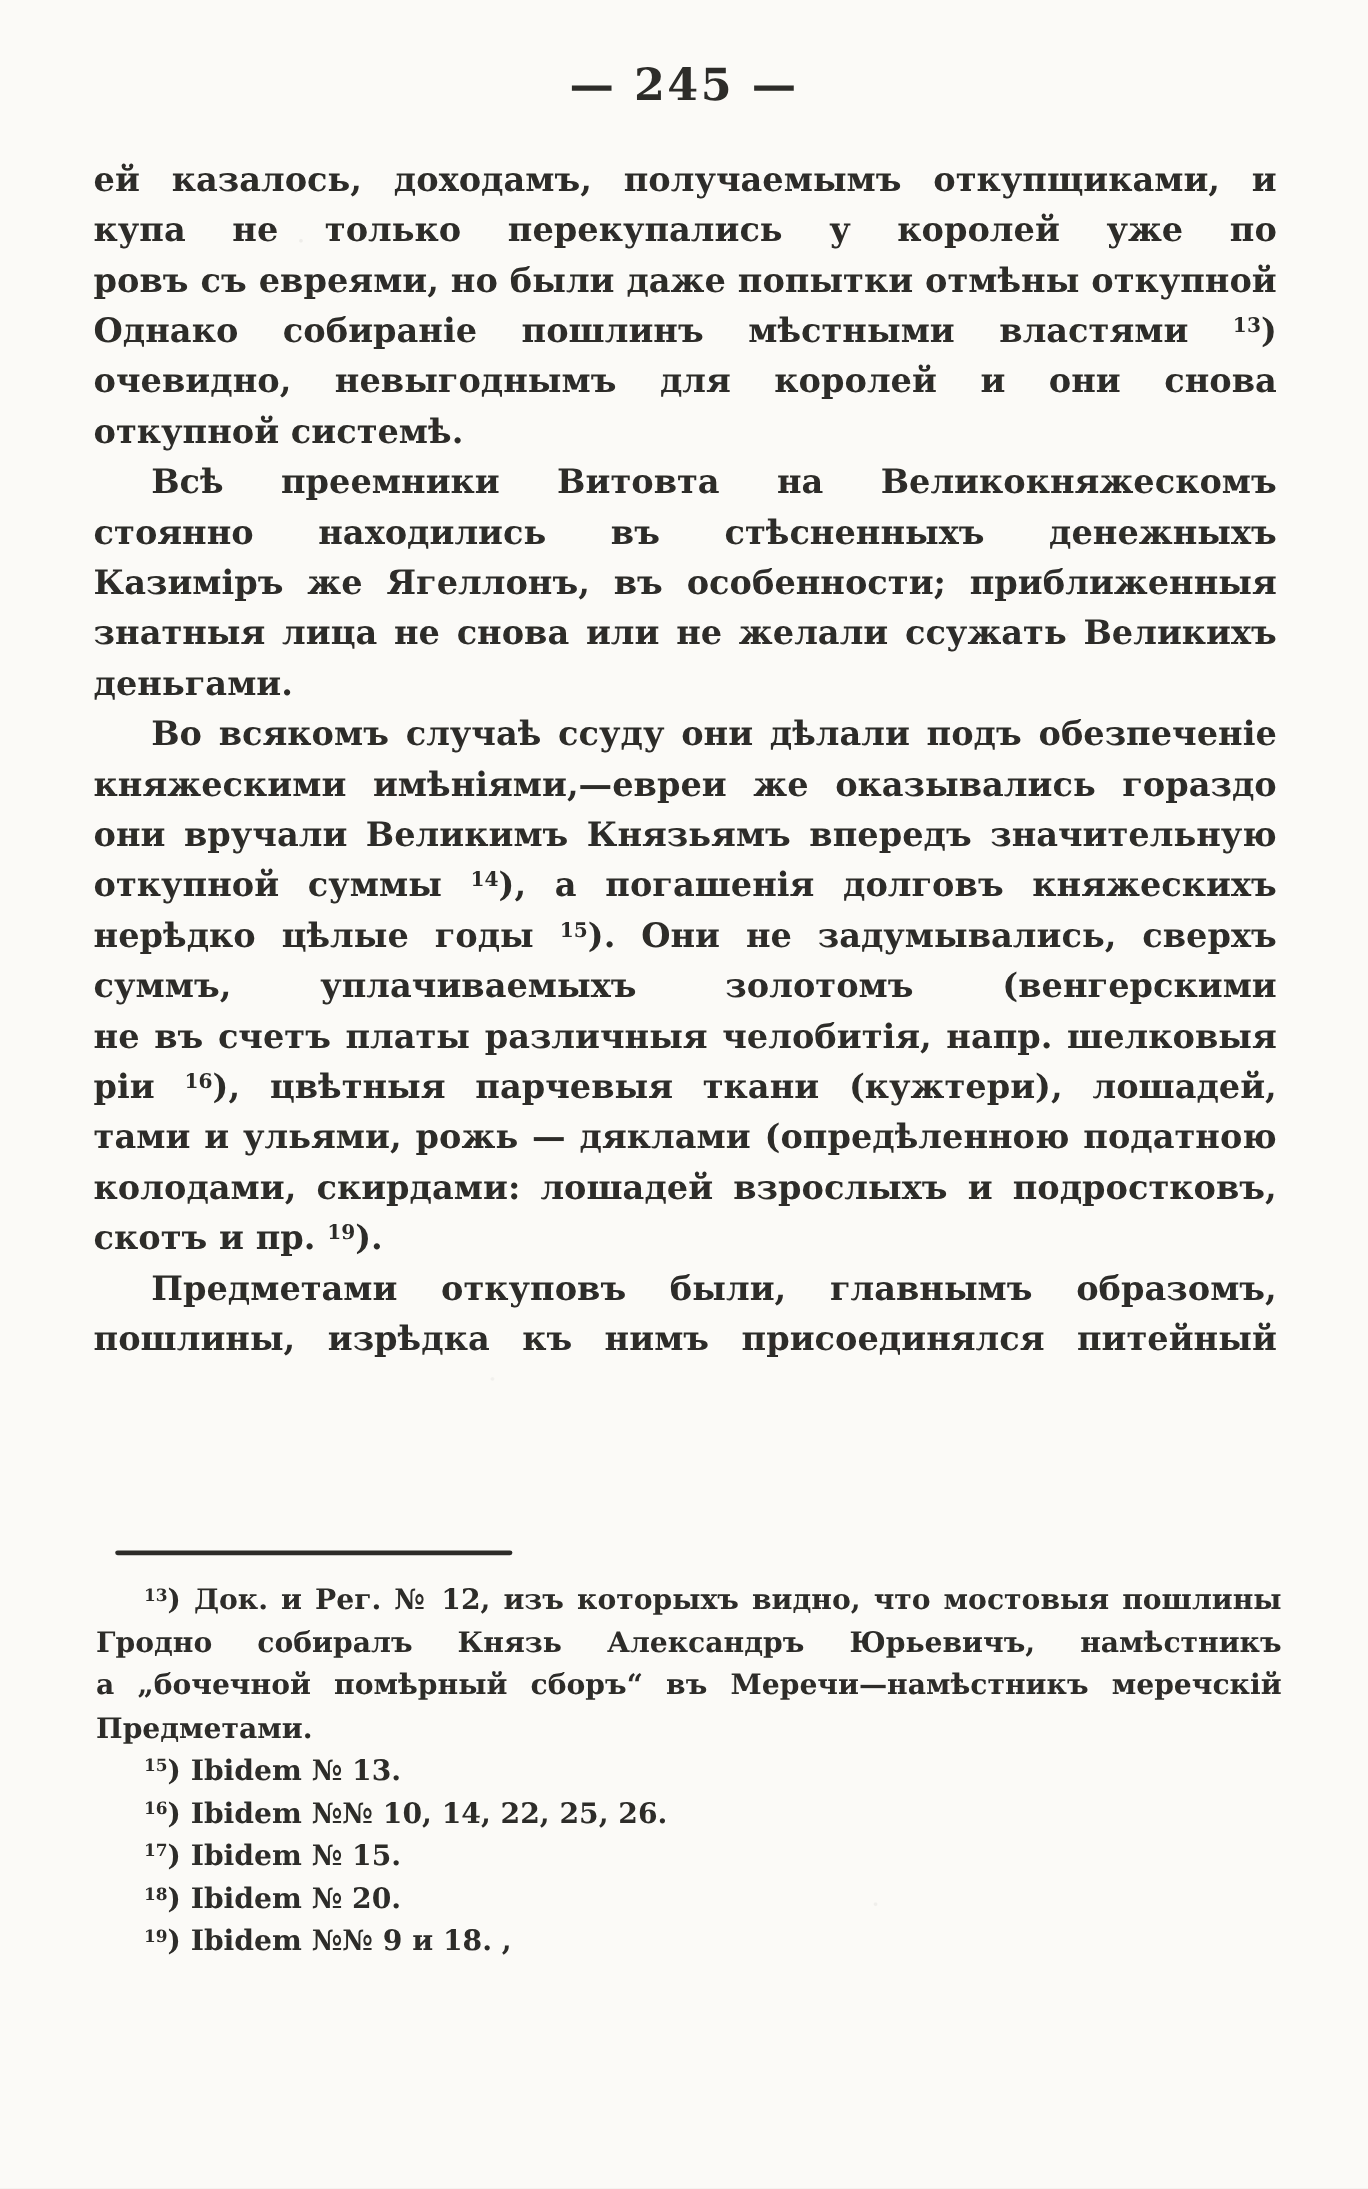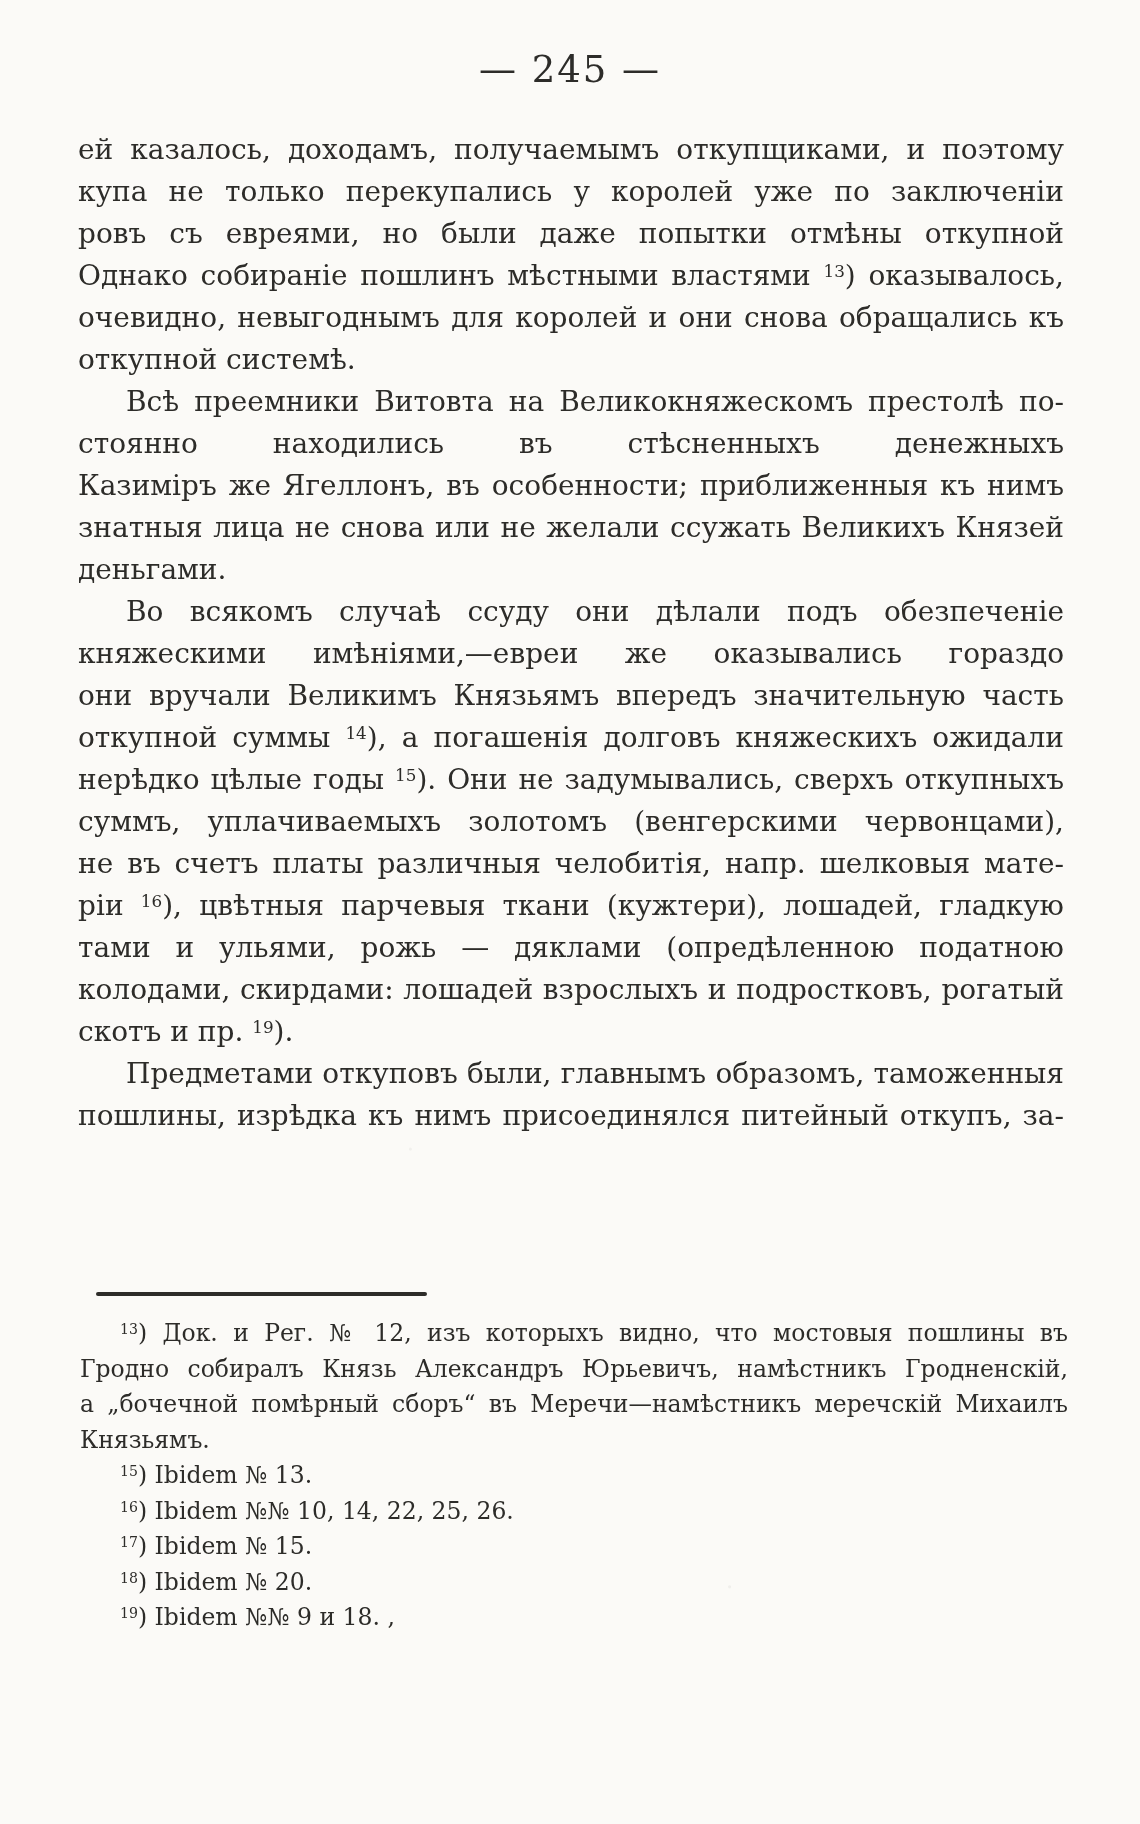--- a/index.html
+++ b/index.html
@@ -15,20 +15,21 @@
     background: #fbfaf7;
     color: #2d2c29;
     font-family: "DejaVu Serif", "Liberation Serif", serif;
     overflow: hidden;
     
     background-image:
       radial-gradient(circle at 22% 11%, rgba(60,58,52,0.07) 0 1px, transparent 2px),
       radial-gradient(circle at 78% 29%, rgba(60,58,52,0.06) 0 1px, transparent 2px),
       radial-gradient(circle at 36% 63%, rgba(60,58,52,0.05) 0 1px, transparent 2px),
       radial-gradient(circle at 64% 87%, rgba(60,58,52,0.06) 0 1px, transparent 2px);
+    font-weight: bold;
   }
   .page-header {
     position: absolute;
     top: 48px;
     left: 0;
     width: 100%;
     text-align: center;
     font-size: 37px;
     letter-spacing: 2px;
     color: #2d2c29;
@@ -121,21 +122,21 @@
       </div>
     </div>
 
   <div class="fn-rule"></div>
 
   <div class="footnotes" id="footnotes">
       <div>
         <div class="line ind"><sup class="fnref">13</sup>) Док. и Рег. № 12, изъ которыхъ видно, что мостовыя пошлины въ</div>
         <div class="line">Гродно собиралъ Князь Александръ Юрьевичъ, намѣстникъ Гродненскій,</div>
         <div class="line">а „бочечной помѣрный сборъ“ въ Меречи—намѣстникъ меречскій Михаилъ</div>
-        <div class="line flush">Князьямъ.</div>
+        <div class="line flush">Предметами.</div>
       </div>
       <div>
         <div class="line ind flush"><sup class="fnref">15</sup>) Ibidem № 13.</div>
       </div>
       <div>
         <div class="line ind flush"><sup class="fnref">16</sup>) Ibidem №№ 10, 14, 22, 25, 26.</div>
       </div>
       <div>
         <div class="line ind flush"><sup class="fnref">17</sup>) Ibidem № 15.</div>
       </div>

